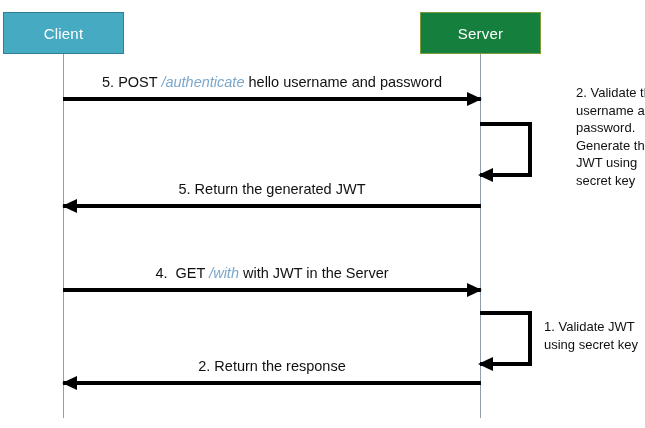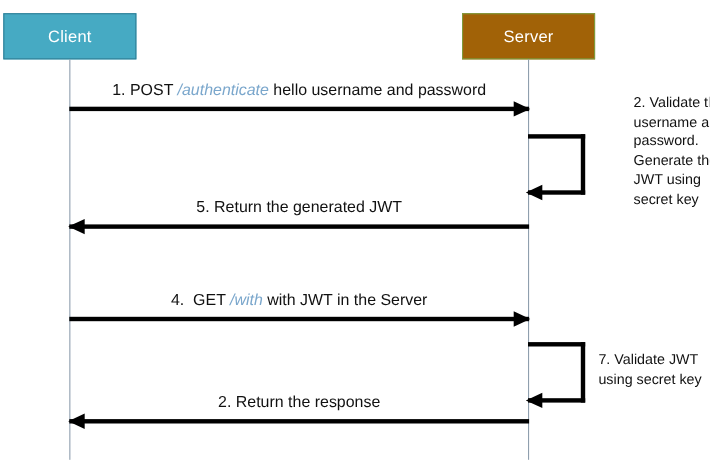--- a/index.html
+++ b/index.html
@@ -36,21 +36,21 @@
     width: 121px;
     height: 42px;
     background: #46aac3;
     border: 1.5px solid #2f7f97;
   }
   #participant-server {
     left: 420px;
     top: 12px;
     width: 121px;
     height: 42px;
-    background: #a16207;
+    background: #15803d;
     border: 1.5px solid #7d9b3c;
   }
 
   
   .lifeline {
     position: absolute;
     top: 54px;
     width: 1px;
     height: 364px;
     background: #8f9fae;
@@ -144,21 +144,21 @@
   </div>
 
   <div id="participant-server" class="participant">
     <span>Server</span>
   </div>
 
   <div id="lifeline-client" class="lifeline"></div>
   <div id="lifeline-server" class="lifeline"></div>
 
   <div class="message to-right" style="top:97px;">
-    <div class="label"><span>1. POST </span><span class="path">/authenticate</span><span> hello username and password</span></div>
+    <div class="label"><span>5. POST </span><span class="path">/authenticate</span><span> hello username and password</span></div>
     <div class="shaft"></div>
     <div class="head"></div>
   </div>
 
   <div class="selfloop" style="top:122px; width:52px; height:55px;">
     <div class="head"></div>
   </div>
   <div class="note" style="left:576px; top:84px;">2. Validate the username and password. Generate the JWT using secret key</div>
 
   <div class="message to-left" style="top:204px;">
@@ -169,21 +169,21 @@
 
   <div class="message to-right" style="top:288px;">
     <div class="label"><span>4.  GET </span><span class="path">/with</span><span> with JWT in the Server</span></div>
     <div class="shaft"></div>
     <div class="head"></div>
   </div>
 
   <div class="selfloop" style="top:311px; width:52px; height:55px;">
     <div class="head"></div>
   </div>
-  <div class="note" style="left:544px; top:318px;">7. Validate JWT using secret key</div>
+  <div class="note" style="left:544px; top:318px;">1. Validate JWT using secret key</div>
 
   <div class="message to-left" style="top:381px;">
     <div class="label"><span>2. Return the response</span><span class="path"></span><span></span></div>
     <div class="shaft"></div>
     <div class="head"></div>
   </div>
 
 </div>
 
 </body></html>

